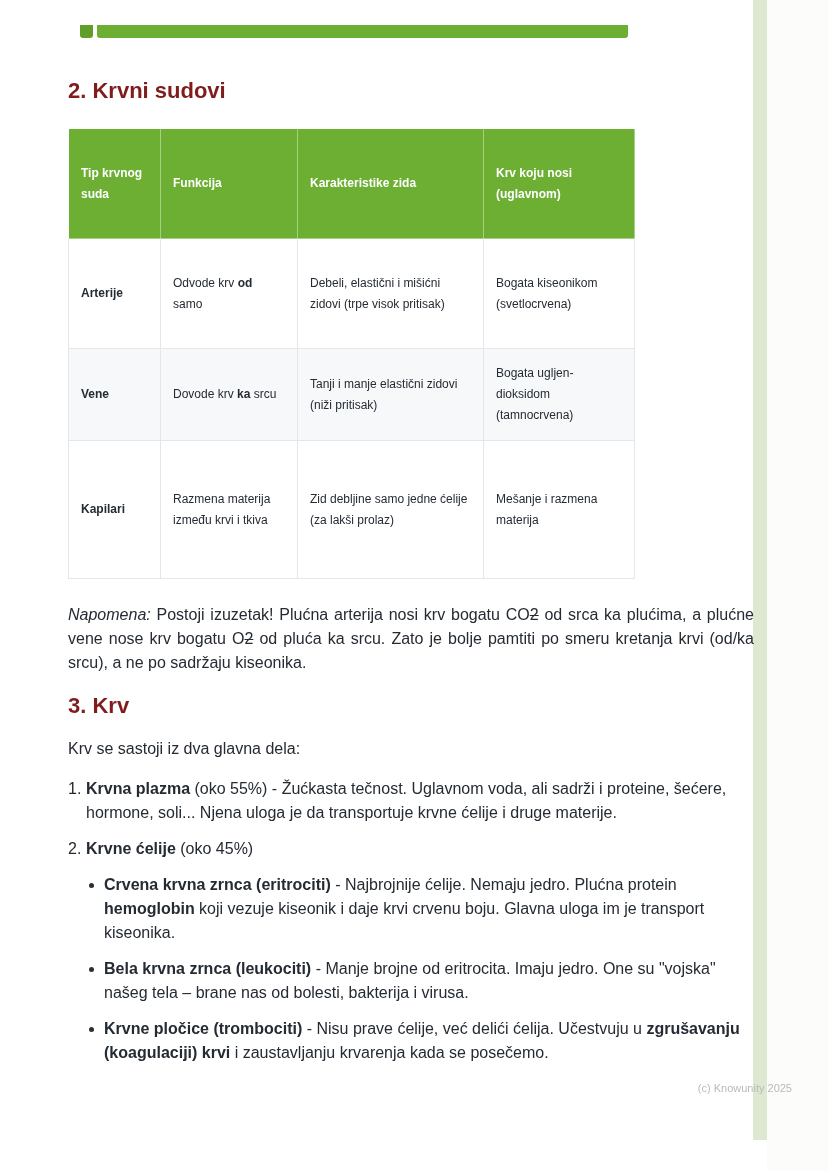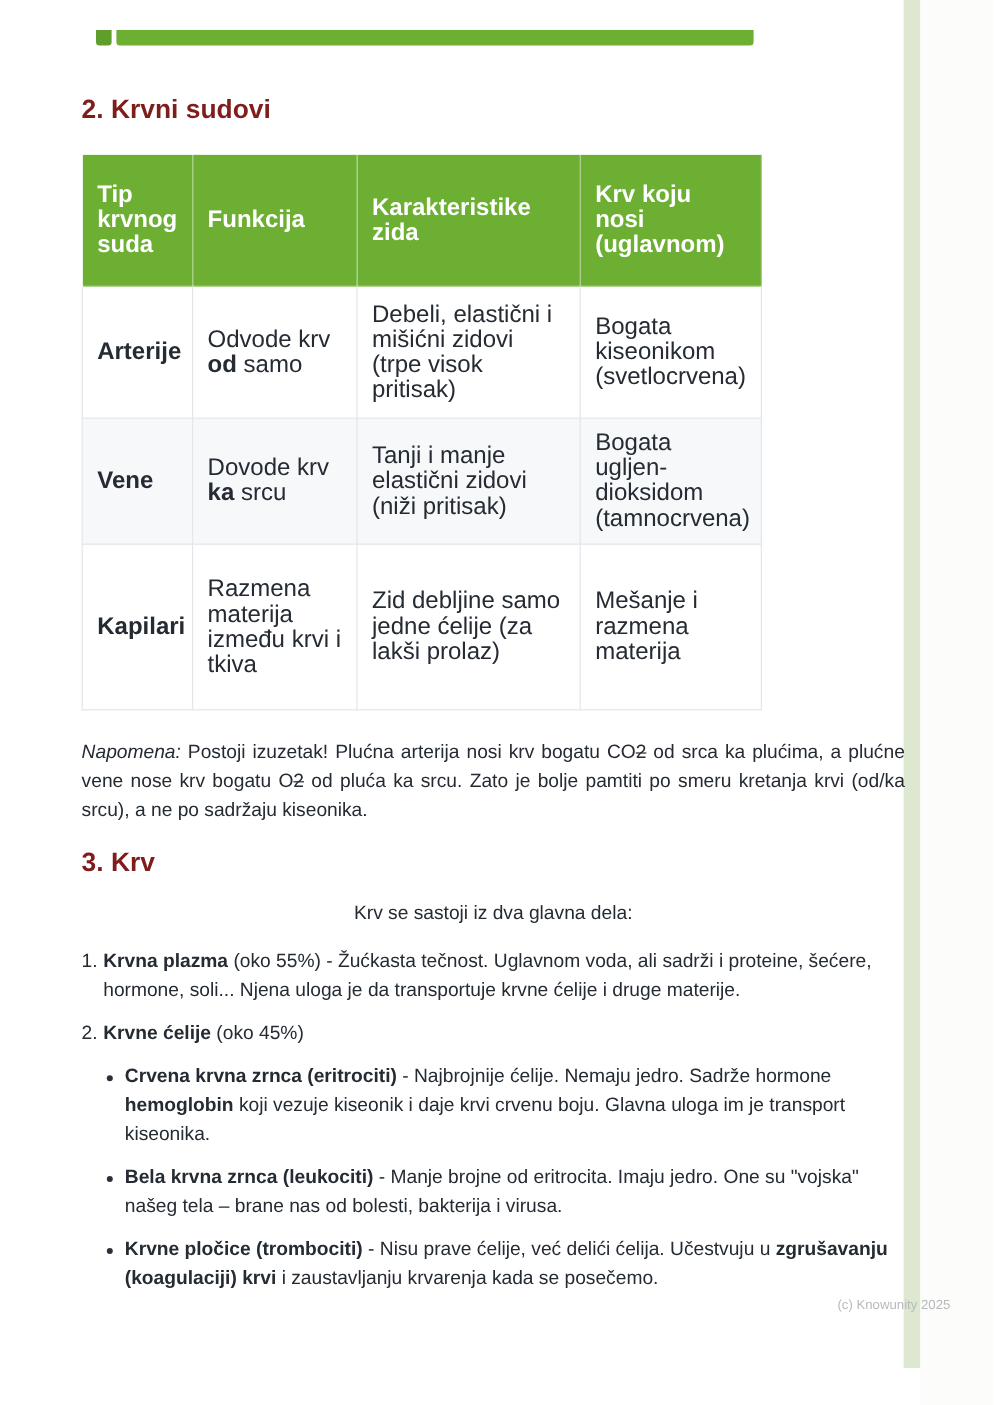--- a/index.html
+++ b/index.html
@@ -36,21 +36,21 @@
     margin-top:40px;
     font-size:22px; line-height:26px; font-weight:700;
     color:#7f1d1d;
   }
   .sec-title-2 { margin-top:18px; }
   .tbl {
     margin-top:24px;
     border-collapse:collapse;
     width:566px;
     table-layout:fixed;
-    font-size:20px; line-height:21px;
+    font-size:12px; line-height:21px;
   }
   .tbl th {
     background:#6caf32; color:#ffffff;
     font-weight:700; text-align:left;
     padding:10px 12px; vertical-align:middle;
     border:1px solid rgba(255,255,255,0.40);
   }
   .tbl td {
     padding:10px 12px; vertical-align:middle;
     border:1px solid #e3e6ea;
@@ -58,21 +58,21 @@
   .tbl thead tr { height:110px; }
   .tbl tbody tr:nth-child(1) { height:110px; }
   .tbl tbody tr:nth-child(2) { height:92px; background:#f6f8fa; }
   .tbl tbody tr:nth-child(3) { height:138px; }
   .tbl td.tip { font-weight:700; }
   .note {
     margin-top:24px;
     font-size:16px; line-height:24px;
     text-align:justify;
   }
-  .intro { margin-top:18px; font-size:16px; line-height:24px;text-align:center; }
+  .intro { margin-top:18px; font-size:16px; line-height:24px; }
   .olist { margin-top:16px; font-size:16px; line-height:24px; }
   .olist-item { display:flex; }
   .olist-item + .olist-item { margin-top:12px; }
   .olist-marker { flex:0 0 18px; }
   .olist-content { flex:1; }
   .bullets { margin-top:8px; }
   .bullet-item { display:flex; margin-top:12px; }
   .dot-col { flex:0 0 18px; padding-left:3px; }
   .dot {
     display:block; width:5px; height:5px; border-radius:50%;
@@ -156,21 +156,21 @@
         <span class="olist-marker">2.</span>
         <div class="olist-content">
           <div><strong>Krvne ćelije</strong><span> (oko 45%)</span></div>
 
           <div class="bullets">
 
             <div class="bullet-item">
               <span class="dot-col">
                   <span class="dot"></span>
                 </span>
-              <div class="bullet-text"><strong>Crvena krvna zrnca (eritrociti)</strong><span> - Najbrojnije ćelije. Nemaju jedro. Sadrže hormone </span><strong>hemoglobin</strong><span> koji vezuje kiseonik i daje krvi crvenu boju. Glavna uloga im je transport kiseonika.</span></div>
+              <div class="bullet-text"><strong>Crvena krvna zrnca (eritrociti)</strong><span> - Najbrojnije ćelije. Nemaju jedro. Plućna protein </span><strong>hemoglobin</strong><span> koji vezuje kiseonik i daje krvi crvenu boju. Glavna uloga im je transport kiseonika.</span></div>
             </div>
 
             <div class="bullet-item">
               <span class="dot-col">
                   <span class="dot"></span>
                 </span>
               <div class="bullet-text"><strong>Bela krvna zrnca (leukociti)</strong><span> - Manje brojne od eritrocita. Imaju jedro. One su "vojska" našeg tela – brane nas od bolesti, bakterija i virusa.</span></div>
             </div>
 
             <div class="bullet-item">

